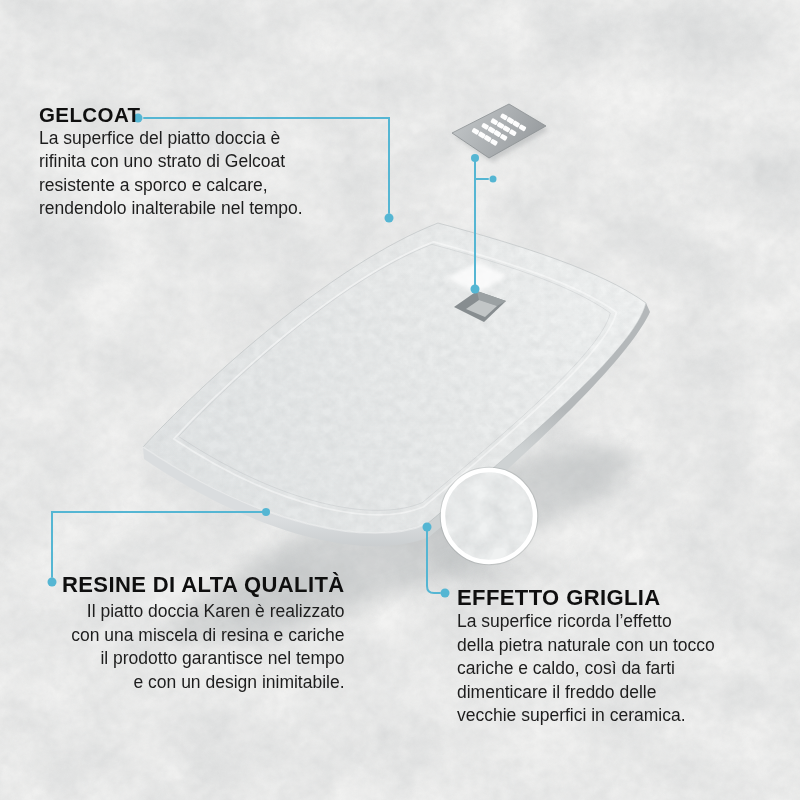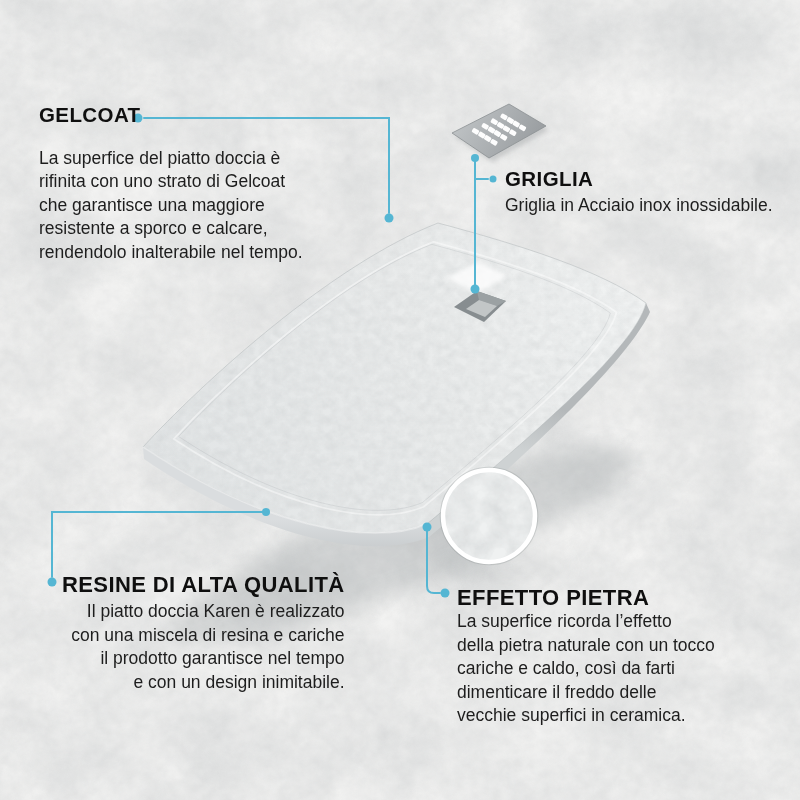--- a/index.html
+++ b/index.html
@@ -8,21 +8,21 @@
     background:#3b82f6;
     font-family:"Liberation Sans","DejaVu Sans",sans-serif;
   }
   .scene{position:absolute;left:0;top:0;width:800px;height:800px;display:block;}
   .anno{position:absolute;color:#1e1e1e;}
   .anno h2{
     margin:0;font-size:20.5px;line-height:1.1;font-weight:800;
     letter-spacing:.4px;color:#0f0f0f;white-space:nowrap;
   }
   .anno.big h2{font-size:22px;}
-  .anno .body{margin-top:20px;font-size:17.5px;line-height:23.5px;font-weight:500;color:#1d1d1d;}
+  .anno .body{margin-top:0;font-size:17.5px;line-height:23.5px;font-weight:500;color:#1d1d1d;}
   .anno .body div{white-space:nowrap;}
   .anno-gelcoat{left:39px;top:104px;}
   .anno-griglia{left:505px;top:168px;}
   .anno-griglia .body{margin-top:3px;}
   .anno-resine{left:62px;top:573px;text-align:right;}
   .anno-resine .body{margin-top:3px;}
   .anno-effetto{left:457px;top:586px;}
   .anno-effetto .body{margin-top:0;}
 </style>
 </head>
@@ -172,45 +172,38 @@
         <circle cx="445" cy="593" r="4.5" fill="#55b6d3" stroke="none"></circle>
       </g>
     </g>
   </svg>
 
   <div class="anno anno-gelcoat">
     <h2>GELCOAT</h2>
     <div class="body">
       <div>La superfice del piatto doccia è</div>
       <div>rifinita con uno strato di Gelcoat</div>
-      <div>che garantisce una maggiore</div>
       <div>resistente a sporco e calcare,</div>
       <div>rendendolo inalterabile nel tempo.</div>
     </div>
   </div>
 
-  <div class="anno anno-griglia">
-    <h2>GRIGLIA</h2>
-    <div class="body">
-      <div>Griglia in Acciaio inox inossidabile.</div>
-    </div>
-  </div>
 
   <div class="anno big anno-resine">
     <h2>RESINE DI ALTA QUALITÀ</h2>
     <div class="body">
       <div>Il piatto doccia Karen è realizzato</div>
       <div>con una miscela di resina e cariche</div>
       <div>il prodotto garantisce nel tempo</div>
       <div>e con un design inimitabile.</div>
     </div>
   </div>
 
   <div class="anno big anno-effetto">
-    <h2>EFFETTO PIETRA</h2>
+    <h2>EFFETTO GRIGLIA</h2>
     <div class="body">
       <div>La superfice ricorda l’effetto</div>
       <div>della pietra naturale con un tocco</div>
       <div>cariche e caldo, così da farti</div>
       <div>dimenticare il freddo delle</div>
       <div>vecchie superfici in ceramica.</div>
     </div>
   </div>
 
 </div>

